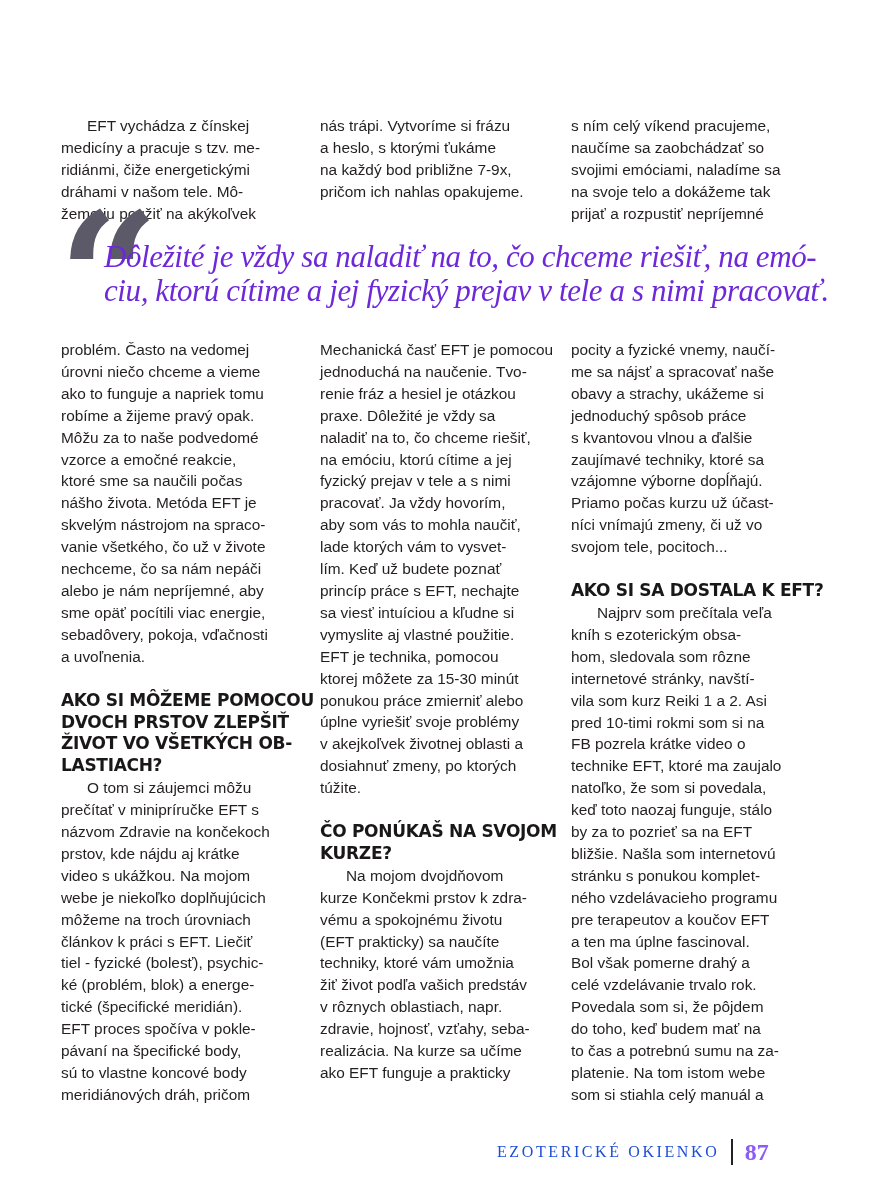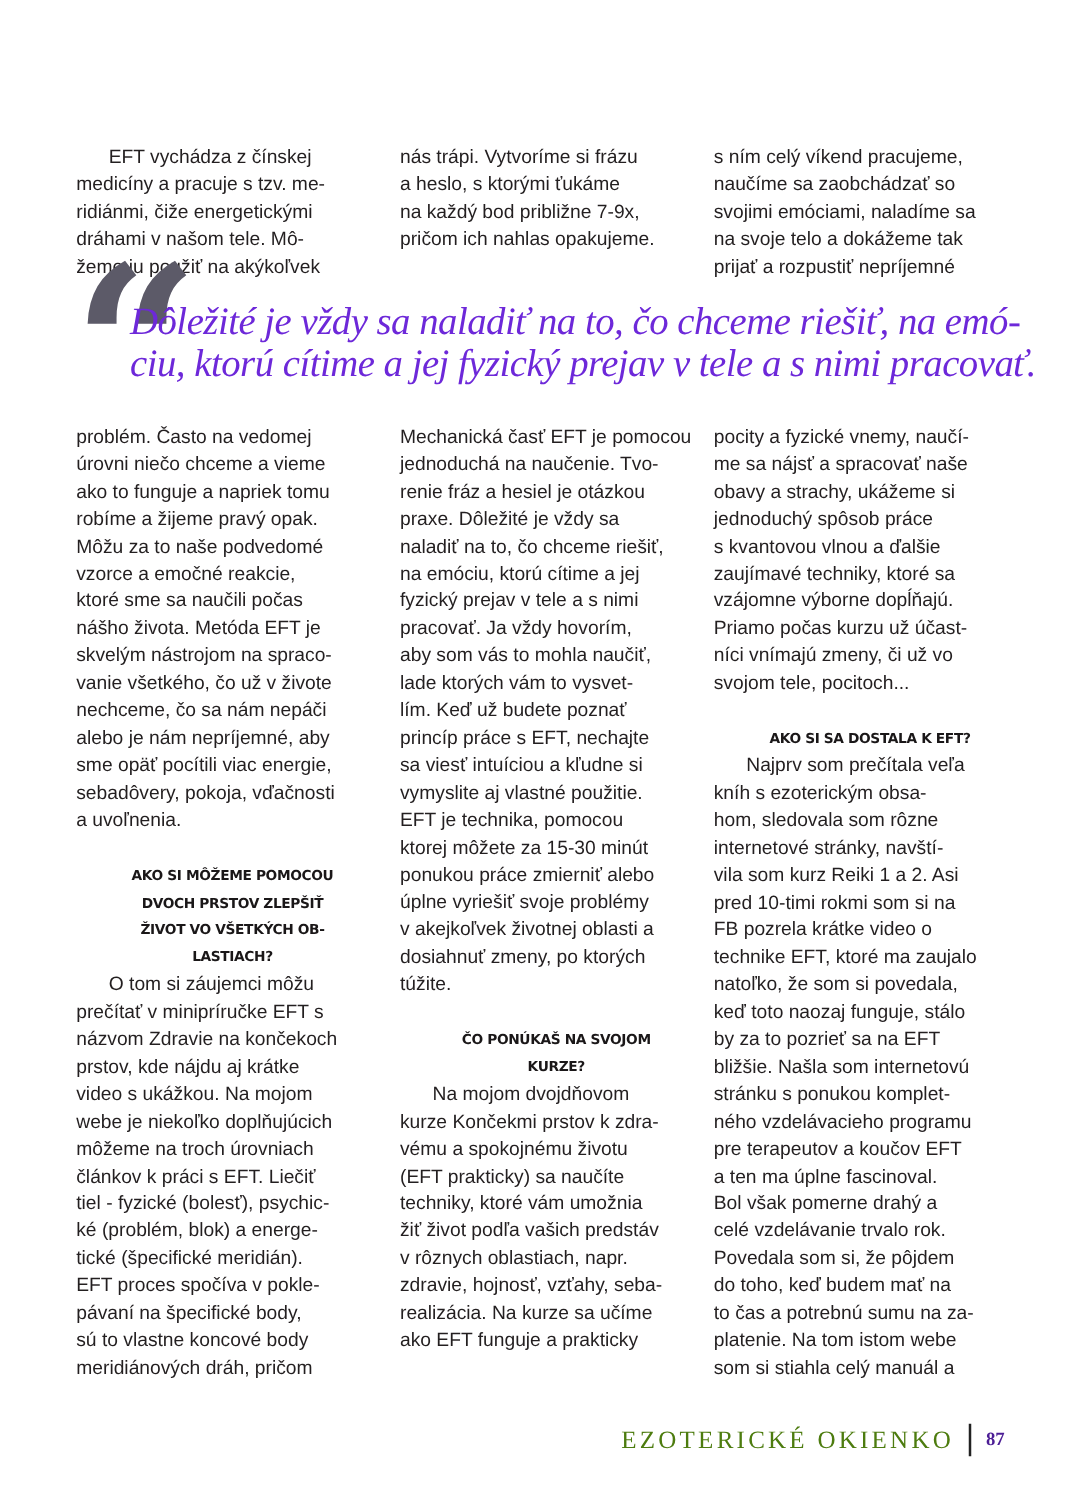--- a/index.html
+++ b/index.html
@@ -1,35 +1,35 @@
 <!DOCTYPE html>
 <html><head>
 <meta charset="utf-8">
 <style>
   html, body { margin:0; padding:0; background:#ffffff; }
   body { width:871px; height:1200px; position:relative; overflow:hidden; color:#231f20; }
   .col { position:absolute; font-family:"Liberation Sans", sans-serif; font-size:15.4px; line-height:21.9px; color:#231f20; }
   .col .line { display:block; white-space:nowrap; }
   .indent { padding-left:26px; }
-  .heading { font-family:"DejaVu Sans", sans-serif; font-weight:bold; font-size:11px; line-height:21.9px; letter-spacing:-0.3px; color:#1a1718; text-transform:uppercase;text-align:center; }
+  .heading { font-family:"DejaVu Sans", sans-serif; font-weight:bold; font-size:17px; line-height:21.9px; letter-spacing:-0.3px; color:#1a1718; text-transform:uppercase; }
   .gap { height:22px; }
   #c1top { left:61px; top:115px; width:250px; }
   #c2top { left:320px; top:115px; width:250px; }
   #c3top { left:571px; top:115px; width:250px; }
   #c1 { left:61px; top:339px; width:250px; }
   #c2 { left:320px; top:339px; width:250px; }
   #c3 { left:571px; top:339px; width:250px; }
   .pull { position:absolute; left:60px; top:236px; width:770px; height:90px; }
   .quote-mark { position:absolute; left:-2px; top:-46px; font-family:"DejaVu Serif", serif; font-weight:bold; font-size:176px; line-height:176px; color:#5c5a68; letter-spacing:-14px; }
   .pull-text { position:absolute; left:44px; top:4px; font-family:"Liberation Serif", serif; font-style:italic; font-size:31px; line-height:34px; color:#6d28d9; letter-spacing:-0.4px; }
   .pull-text .line { display:block; white-space:nowrap; }
   .footer { position:absolute; top:1138px; left:497px; height:28px; display:flex; align-items:center; }
-  .footer-title { font-family:"Liberation Serif", serif; font-size:20px; letter-spacing:2.6px; color:#4d7c0f; }
+  .footer-title { font-family:"Liberation Serif", serif; font-size:16px; letter-spacing:2.6px; color:#1d4ed8; }
   .footer-sep { width:1.5px; height:26px; background:#222; margin:0 12px 0 12px; }
-  .footer-page { font-family:"Liberation Serif", serif; font-weight:bold; font-size:15px; color:#4c1d95; }
+  .footer-page { font-family:"Liberation Serif", serif; font-weight:bold; font-size:24px; color:#8b5cf6; }
 </style>
 </head>
 <body>
 
 <div class="col" id="c1top">
     <span class="line indent">EFT vychádza z čínskej</span>
     <span class="line">medicíny a pracuje s tzv. me-</span>
     <span class="line">ridiánmi, čiže energetickými</span>
     <span class="line">dráhami v našom tele. Mô-</span>
     <span class="line">žeme ju použiť na akýkoľvek</span>

